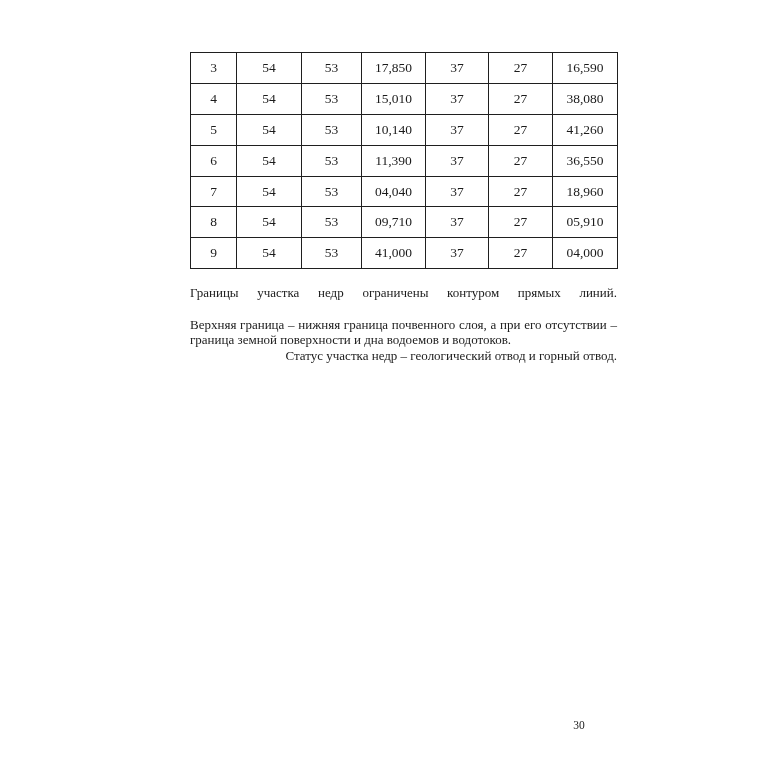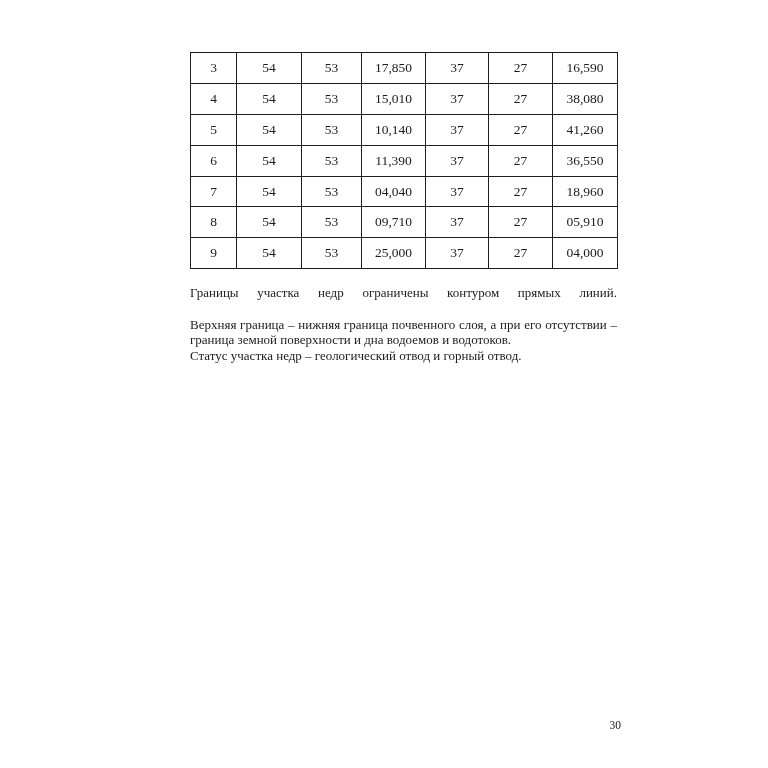--- a/index.html
+++ b/index.html
@@ -46,31 +46,31 @@
     margin: 0;
   }
   .p-justify-full {
     text-align: justify;
     text-align-last: justify;
   }
   .p-justify {
     text-align: justify;
   }
   .p-left {
-    text-align: left;
+    text-align: right;
   }
   .gap-above {
     margin-top: 16px;
   }
   .pagenum {
     position: absolute;
-    left: 597px;
+    left: 567px;
     top: 719px;
     width: 24px;
-    text-align: right;
+    text-align: center;
     font-size: 11.5px;
     color: #1b1b1b;
   }
 </style>
 </head>
 <body>
 
 <div class="page">
 
   <div class="content">
@@ -137,21 +137,21 @@
             <td>53</td>
             <td>09,710</td>
             <td>37</td>
             <td>27</td>
             <td>05,910</td>
           </tr>
           <tr>
             <td>9</td>
             <td>54</td>
             <td>53</td>
-            <td>25,000</td>
+            <td>41,000</td>
             <td>37</td>
             <td>27</td>
             <td>04,000</td>
           </tr>
         </tbody>
     </table>
 
     <div class="textblock">
       <p class="p-justify-full">Границы участка недр ограничены контуром прямых линий.</p>
       <p class="p-justify gap-above">Верхняя граница – нижняя граница почвенного слоя, а при его отсутствии – граница земной поверхности и дна водоемов и водотоков.</p>

